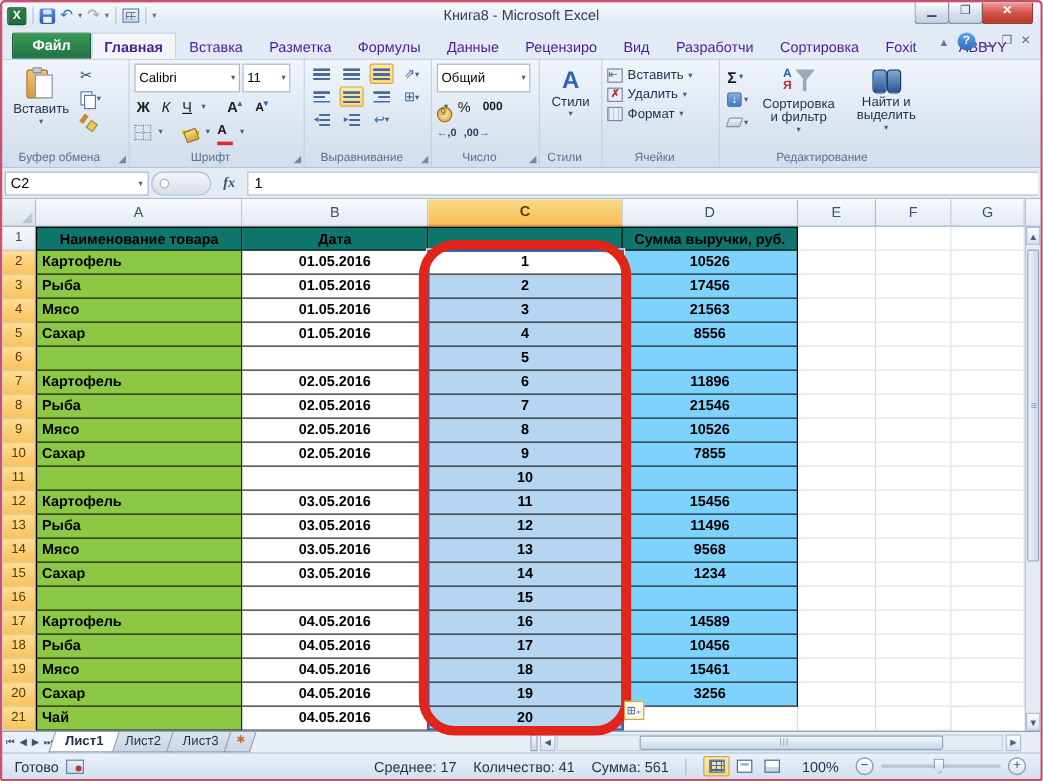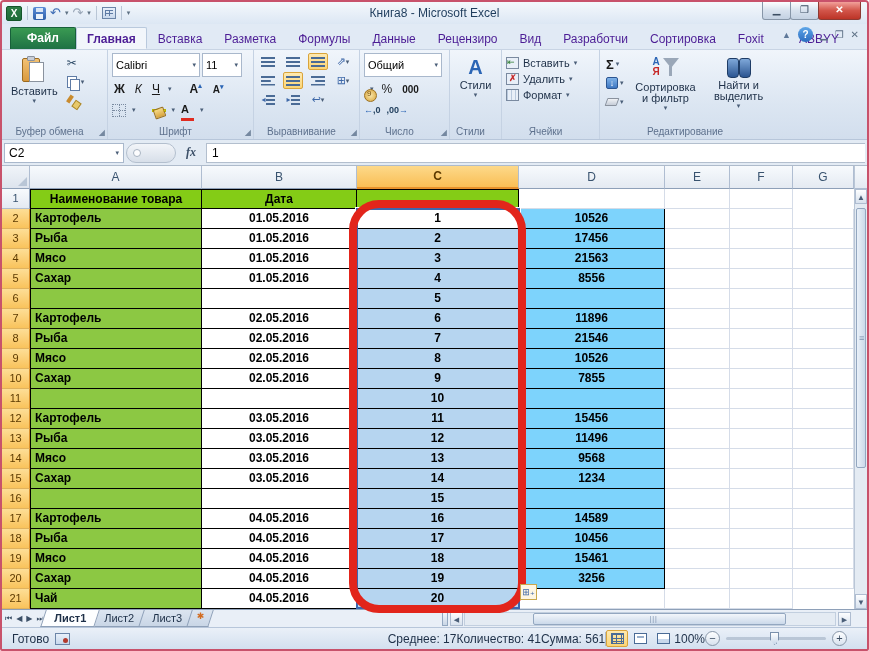--- a/index.html
+++ b/index.html
@@ -149,21 +149,21 @@
   .rh { background:linear-gradient(#F7FAFD,#E4EAF2); border-right:1px solid #8EA0B8; border-bottom:1px solid #AFBDD1;
         font-size:11px; color:#39536F; text-align:center; line-height:19px; }
   .rh.sel { background:linear-gradient(#FDDE96,#F9C35C); color:#5C3A00; border-bottom:1px solid #E0B25E; border-right:1px solid #D98F2B; }
   .cell { font-size:12px; font-weight:bold; color:#000; line-height:19px; padding:0 4px; white-space:nowrap; overflow:hidden; }
   .cA { background:#8CC843; border-right:1px solid #000; border-bottom:1px solid #000; border-left:1px solid #000; text-align:left; }
   .cB { background:#fff; border-right:1px solid #000; border-bottom:1px solid #000; text-align:center; }
   .cC { background:#B6D5F0; border-right:1px solid #000; border-bottom:1px solid #000; text-align:center; }
   .cC.active { background:#fff; }
   .cD { background:#7dd3fc; border-right:1px solid #000; border-bottom:1px solid #000; text-align:center; }
   .cE { background:#fff; border-right:1px solid #D5DCE8; border-bottom:1px solid #D5DCE8; }
-  .hY { background:#84cc16; text-align:center; }
+  .hY { background:#0f766e; text-align:center; }
   .row1 .cA,.row1 .cB,.row1 .cC,.row1 .cD { border-top:1px solid #000; }
 
   
   .sel-border { position:absolute; left:354px; top:206px; width:164px; height:401px; border:2px solid #3B67B0; pointer-events:none; }
   .sel-border::before,.sel-border::after { content:""; position:absolute; top:-3px; width:5px; height:5px; background:#3B67B0; border:1px solid #fff; }
   .sel-border::before { left:-3px; } .sel-border::after { right:-3px; }
   .red-oval { position:absolute; left:347px; top:198px; width:177px; height:413px; border:8px solid #E2251B; border-radius:30px; pointer-events:none; z-index:30; }
   .autofill { position:absolute; left:518px; top:582px; width:17px; height:16px; background:#FDF6E3; border:1px solid #C9A84C; z-index:31;
               font-size:9px; color:#3E68A8; text-align:center; line-height:14px; }
 
@@ -192,21 +192,21 @@
   .h-track { position:absolute; left:462px; right:31px; top:2px; height:14px; background:#E4EBF3; border:1px solid #C2CFDF; }
   .h-thumb { position:absolute; left:68px; width:253px; top:0; height:12px; background:linear-gradient(#F2F6FB,#CBD9EA); border:1px solid #93A7C0; border-radius:2px; }
   .h-thumb::after { content:"|||"; position:absolute; left:46%; top:1px; font-size:7px; color:#7A90AC; letter-spacing:1px; }
 
   
   .statusbar { position:absolute; left:0; top:625px; width:100%; height:22px;
                background:linear-gradient(#EAF0F8,#D3E0EF); border-top:1px solid #B7C6DA; display:flex; align-items:center; font-size:12px; color:#1E3048; }
   .st-left { display:flex; align-items:center; gap:6px; padding-left:10px; }
   .macro-icon { width:15px; height:12px; background:linear-gradient(#E8F0FA,#C8D8EC); border:1px solid #6B85A8; position:relative; }
   .macro-icon::before { content:""; position:absolute; right:1px; bottom:1px; width:5px; height:5px; background:#B23A2E; border-radius:50%; }
-  .st-right { margin-left:auto; display:flex; align-items:center; padding-right:20px; }
+  .st-right { margin-left:auto; display:flex; align-items:center; gap:14px; padding-right:12px; }
   .st-sep { width:1px; height:14px; background:#AEBBCB; }
   .viewbtns { display:flex; gap:1px; }
   .vbtn { width:22px; height:17px; border:1px solid transparent; border-radius:2px; display:flex; align-items:center; justify-content:center; }
   .vbtn.on { background:linear-gradient(#FEE9B0,#FBD576); border-color:#D9A43B; }
   .vb-grid { width:13px; height:11px; background:
       repeating-linear-gradient(to right,#4A6B96 0 1px,transparent 1px 4.3px),
       repeating-linear-gradient(to bottom,#4A6B96 0 1px,transparent 1px 3.6px); border:1px solid #4A6B96; }
   .vb-page { width:13px; height:11px; border:1px solid #4A6B96; background:#fff; position:relative; }
   .vb-page::after { content:""; position:absolute; left:2px; right:2px; top:2px; height:2px; background:#9AB0CC; }
   .vb-break { width:13px; height:11px; border:1px solid #4A6B96; background:linear-gradient(#fff 60%,#C8D8EC 60%); }
@@ -483,20 +483,21 @@
         <div class="ch">E</div>
         <div class="ch">F</div>
         <div class="ch">G</div>
       </div>
     <div id="rows">
         <div class="grid-row drow row1">
           <div class="rh">1</div>
           <div class="cell cA hY">Наименование товара</div>
           <div class="cell cB hY">Дата</div>
           <div class="cell cC hY"></div>
+          <div class="cell cD hY">Сумма выручки, руб.</div>
           <div class="cell cE"></div>
           <div class="cell cE"></div>
           <div class="cell cE"></div>
         </div>
         <div class="grid-row drow">
           <div class="rh sel">2</div>
           <div class="cell cA">Картофель</div>
           <div class="cell cB">01.05.2016</div>
           <div class="cell cC active">1</div>
           <div class="cell cD">10526</div>

